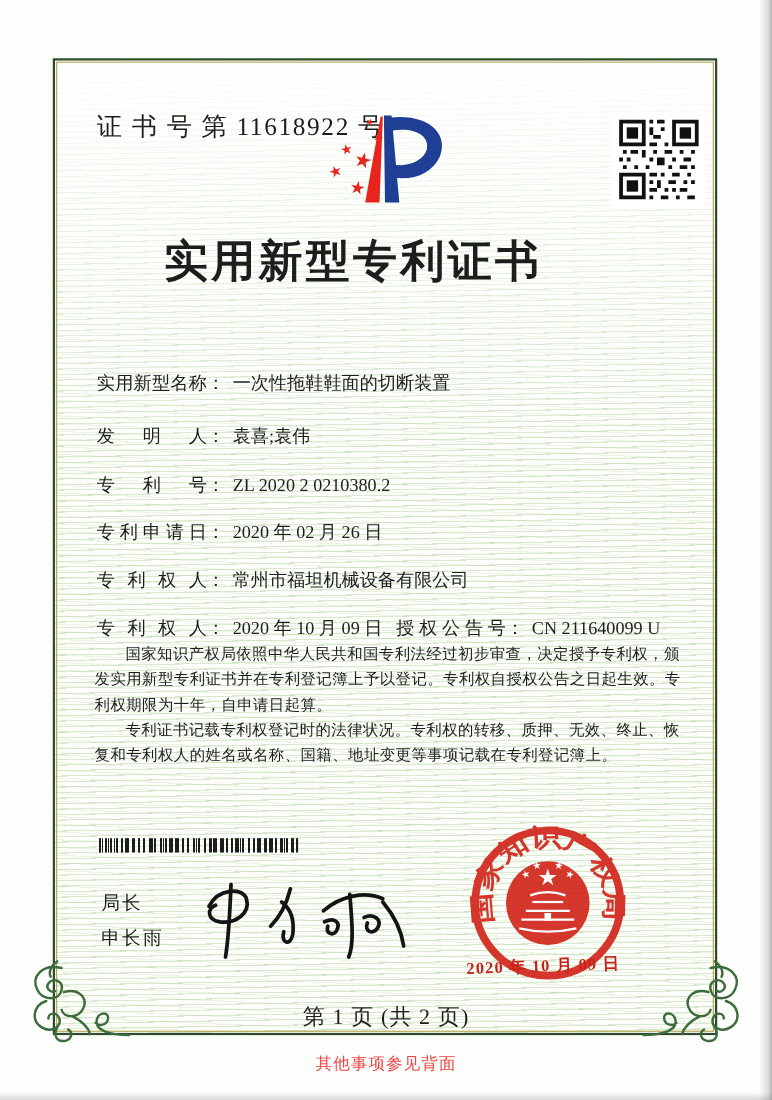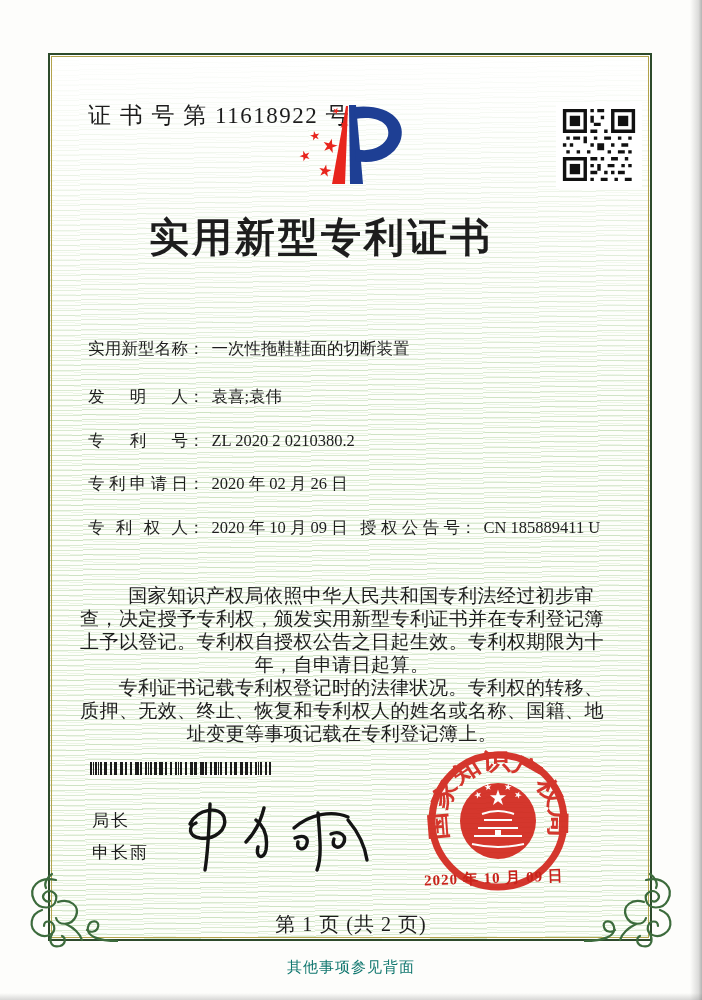--- a/index.html
+++ b/index.html
@@ -28,33 +28,33 @@
   .abs{position:absolute;}
   .cert-no{left:88px;top:100px;font-size:23px;letter-spacing:1.5px;}
   .title{left:0;top:210px;width:642px;text-align:center;font-size:40px;font-weight:bold;letter-spacing:3px;}
   .fields{left:88px;top:294px;width:540px;font-size:16.5px;}
   .frow{margin-bottom:21.5px;white-space:nowrap;}
   .frow.gap{margin-bottom:26px;margin-top:44px;}
   .flabel{display:inline-block;width:100px;text-align:justify;text-align-last:justify;}
   .fval{margin-left:7px;}
   .grant-right{position:absolute;left:272px;top:0;white-space:nowrap;}
   .grant-wrap{position:relative;}
-  .paras{left:74px;top:584px;width:536px;font-size:19px;line-height:23px;letter-spacing:.4px;text-align:center;}
+  .paras{left:86px;top:584px;width:536px;font-size:14px;line-height:23px;letter-spacing:.4px;}
   .paras p{margin:0;text-indent:2em;}
   .barcode{left:90px;top:762px;width:181px;height:13px;
     background:
       repeating-linear-gradient(90deg,#1c1c1c 0 2px,rgba(0,0,0,0) 2px 5px),
       repeating-linear-gradient(90deg,#1c1c1c 0 1px,rgba(0,0,0,0) 1px 8px),
       repeating-linear-gradient(90deg,rgba(0,0,0,0) 0 3px,#1c1c1c 3px 4px,rgba(0,0,0,0) 4px 11px);}
   .signer{left:92px;top:805px;font-family:"Liberation Sans","DejaVu Sans",sans-serif;font-size:17px;line-height:32px;letter-spacing:2px;}
   .sig-svg{left:168px;top:790px;}
   .seal-svg{left:412px;top:735px;opacity:.93;}
   .seal-date{left:424px;top:869px;color:#c8221a;font-size:15px;font-weight:bold;letter-spacing:1px;transform:rotate(-2deg);}
   .page-num{left:0;top:911px;width:702px;text-align:center;font-size:20px;letter-spacing:1px;}
-  .back-note{left:0;top:958px;width:702px;text-align:center;font-size:15px;letter-spacing:1px;color:#0f766e;}
+  .back-note{left:0;top:958px;width:702px;text-align:center;font-size:15px;letter-spacing:1px;color:#ef4444;}
   .logo-svg{left:292px;top:96px;}
   .qr-svg{left:556px;top:102px;background:#fff;}
   .orn{pointer-events:none;}
   .orn-left{left:22px;top:872px;}
   .orn-right{left:584px;top:872px;transform:scaleX(-1);}
 </style>
 </head>
 <body>
 
 <div class="frame">
@@ -134,26 +134,29 @@
   </div>
   <div class="frow">
     <span class="flabel">发明人</span><span>：</span><span class="fval">袁喜;袁伟</span>
   </div>
   <div class="frow">
     <span class="flabel">专利号</span><span>：</span><span class="fval">ZL 2020 2 0210380.2</span>
   </div>
   <div class="frow">
     <span class="flabel">专利申请日</span><span>：</span><span class="fval">2020 年 02 月 26 日</span>
   </div>
+  <div class="frow">
+    <span class="flabel">专利权人</span><span>：</span><span class="fval">常州市福坦机械设备有限公司</span>
+  </div>
   <div class="frow grant-wrap">
     <span>
       <span class="flabel">专利权人</span><span>：</span><span class="fval">2020 年 10 月 09 日</span>
     </span>
     <span class="grant-right">
-      <span class="flabel">授权公告号</span><span>：</span><span class="fval">CN 185889411 U</span>
+      <span class="flabel">授权公告号</span><span>：</span><span class="fval">CN 211640099 U</span>
     </span>
   </div>
 </div>
 
 <div class="abs paras">
   <p>国家知识产权局依照中华人民共和国专利法经过初步审查，决定授予专利权，颁发实用新型专利证书并在专利登记簿上予以登记。专利权自授权公告之日起生效。专利权期限为十年，自申请日起算。</p>
   <p>专利证书记载专利权登记时的法律状况。专利权的转移、质押、无效、终止、恢复和专利权人的姓名或名称、国籍、地址变更等事项记载在专利登记簿上。</p>
 </div>
 
 <div class="abs barcode"></div>

